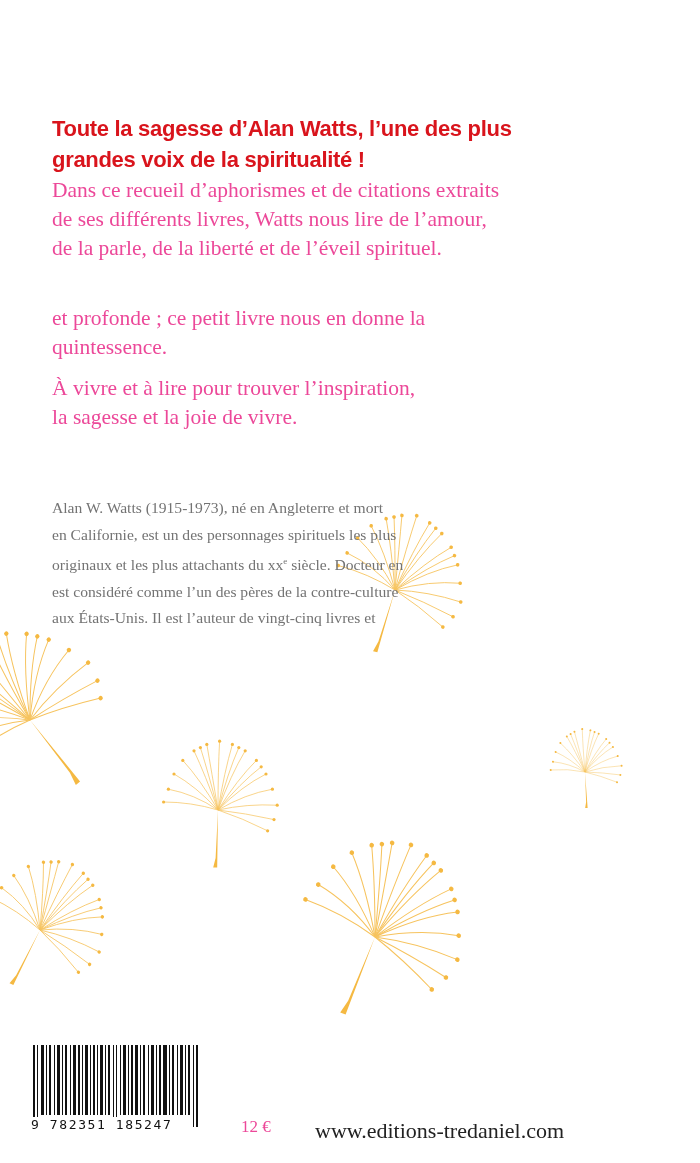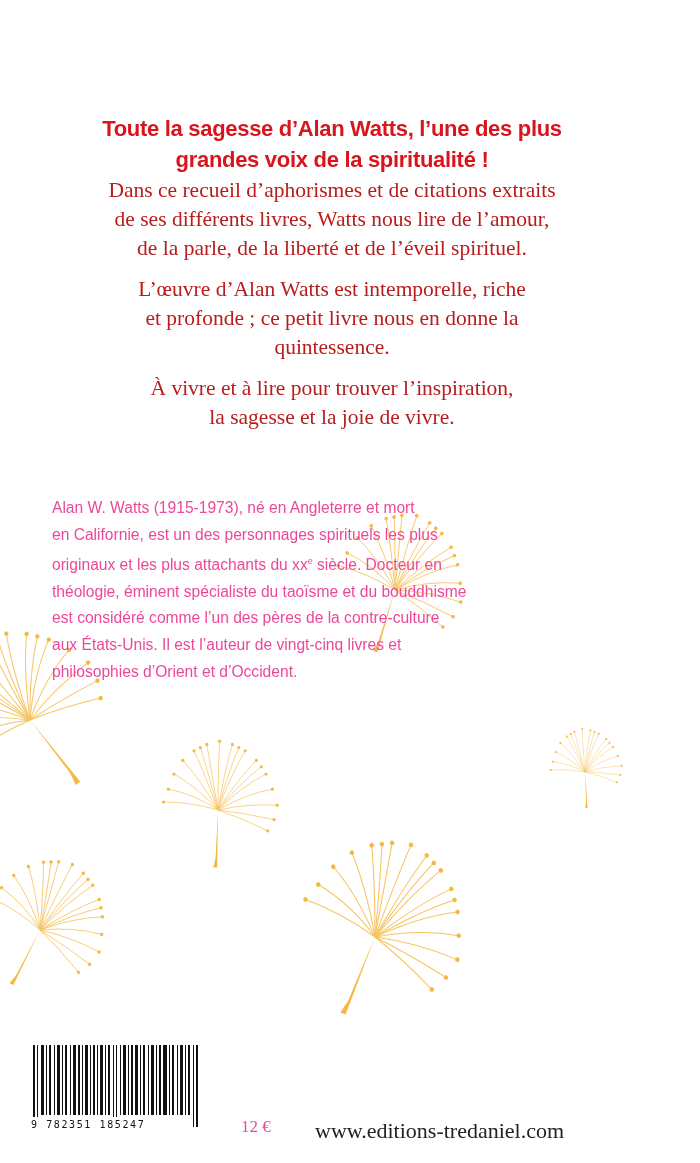--- a/index.html
+++ b/index.html
@@ -2,37 +2,37 @@
 <html><head>
 <meta charset="utf-8">
 <style>
   html, body { margin:0; padding:0; background:#ffffff; }
   body { width:700px; height:1163px; position:relative; overflow:hidden; }
   .page { position:absolute; inset:0; background:#fff; }
   .deco { position:absolute; left:0; top:0; width:700px; height:1163px; pointer-events:none; z-index:0; }
   .tagline {
     position:absolute; left:52px; top:113px; width:560px;
     font-family:"Liberation Sans", sans-serif; font-weight:bold; font-stretch:condensed;
-    color:#d9141c; font-size:22px; line-height:31px; letter-spacing:-0.3px; z-index:1;text-align:center;
+    color:#d9141c; font-size:22px; line-height:31px; letter-spacing:-0.3px; z-index:1;
   }
   .blurb {
     position:absolute; left:52px; top:176px; width:560px;
-    font-family:"Liberation Serif", serif; color:#b91c1c; font-size:21.5px; line-height:29px; z-index:1;text-align:center;
+    font-family:"Liberation Serif", serif; color:#ec4899; font-size:21.5px; line-height:29px; z-index:1;
   }
   .blurb p { margin:0 0 12px 0; }
   .bio {
     position:absolute; left:52px; top:495px; width:600px;
-    font-family:Liberation Sans, sans-serif; color:#ec4899; font-size:15.6px; line-height:26.6px; z-index:1;
+    font-family:Liberation Serif, serif; color:#737373; font-size:15.6px; line-height:26.6px; z-index:1;
   }
   .bio .line { display:block; white-space:nowrap; }
   .bio sup { font-size:9px; vertical-align:6px; }
   .barcode { position:absolute; left:27px; top:1045px; width:185px; height:82px; z-index:1; background:#fff; }
   .barcode-digits {
     position:absolute; left:30px; top:1117px; font-family:"DejaVu Sans Mono", monospace;
-    font-size:10px; letter-spacing:1.6px; color:#111; z-index:2; background:#fff; padding:0 1px; line-height:16px;
+    font-size:13px; letter-spacing:1.6px; color:#111; z-index:2; background:#fff; padding:0 1px; line-height:16px;
   }
   .price { position:absolute; left:241px; top:1117px; font-family:"Liberation Serif", serif; font-size:17px; color:#ec4899; z-index:1; }
   .url { position:absolute; left:315px; top:1118px; font-family:"Liberation Serif", serif; font-size:22px; color:#222; z-index:1; }
 </style>
 </head>
 <body>
 
 <div class="page">
 
   <svg class="deco" viewBox="0 0 700 1163">
@@ -94,38 +94,36 @@
     <div>grandes voix de la spiritualité !</div>
   </div>
 
   <div class="blurb">
     <p>
       <span>Dans ce recueil d’aphorismes et de citations extraits</span><br>
       <span>de ses différents livres, Watts nous lire de l’amour,</span><br>
       <span>de la parle, de la liberté et de l’éveil spirituel.</span>
     </p>
     <p>
-      <span>L’œuvre d’Alan Watts est intemporelle, riche</span><br>
+      <br>
       <span>et profonde ; ce petit livre nous en donne la</span><br>
       <span>quintessence.</span>
     </p>
     <p>
       <span>À vivre et à lire pour trouver l’inspiration,</span><br>
       <span>la sagesse et la joie de vivre.</span>
     </p>
   </div>
 
   <div class="bio">
     <span class="line">Alan W. Watts (1915-1973), né en Angleterre et mort</span>
     <span class="line">en Californie, est un des personnages spirituels les plus</span>
     <span class="line"><span>originaux et les plus attachants du xx</span><sup>e</sup><span> siècle. Docteur en</span></span>
-    <span class="line">théologie, éminent spécialiste du taoïsme et du bouddhisme</span>
     <span class="line">est considéré comme l’un des pères de la contre-culture</span>
     <span class="line">aux États-Unis. Il est l’auteur de vingt-cinq livres et</span>
-    <span class="line">philosophies d’Orient et d’Occident.</span>
   </div>
 
   <svg class="barcode" viewBox="0 0 185 82">
     <g fill="#111">
       <rect x="6" y="0" width="2" height="82"></rect>
         <rect x="10" y="0" width="1" height="82"></rect>
       <rect x="14" y="0" width="3" height="70"></rect>
         <rect x="19" y="0" width="1" height="70"></rect>
         <rect x="22" y="0" width="2" height="70"></rect>
       <rect x="27" y="0" width="1" height="70"></rect>

